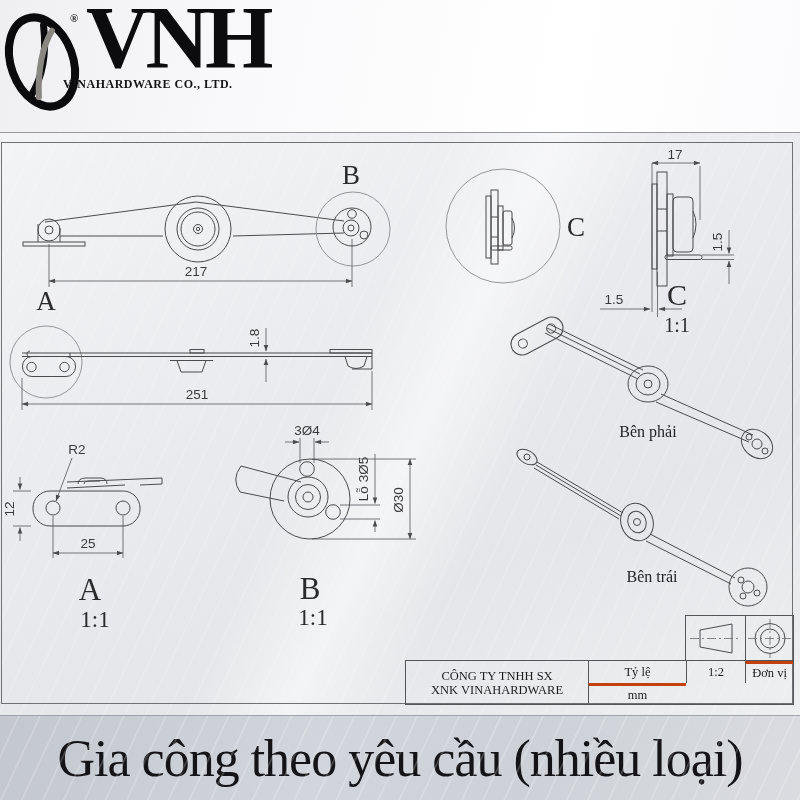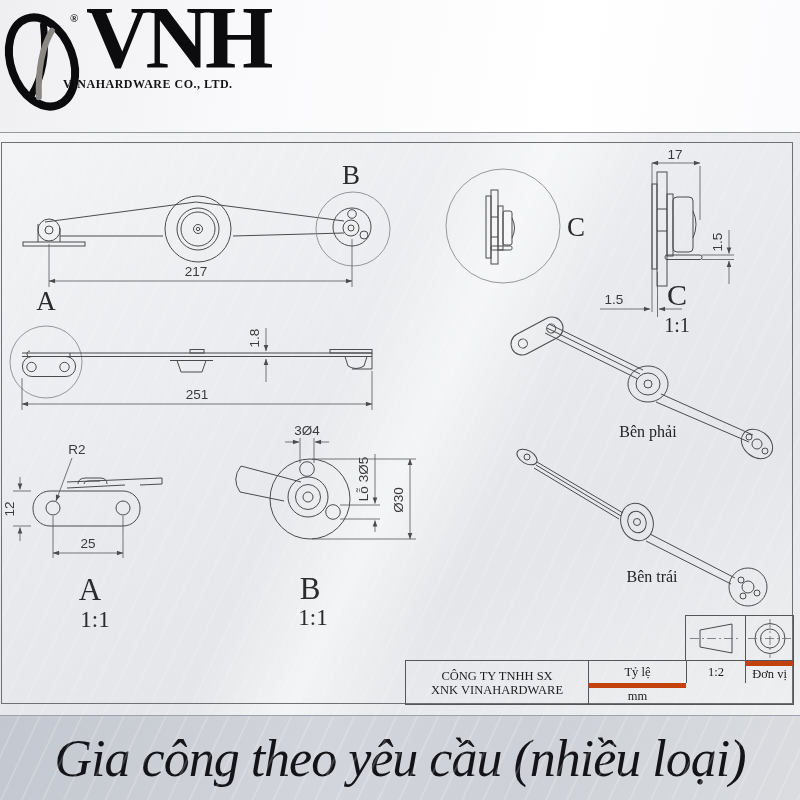--- a/index.html
+++ b/index.html
@@ -37,31 +37,31 @@
 
   
   .tb{font-family:"Liberation Serif",serif;color:#1c1c1f;}
   .tb-symbols{left:685px;top:615px;width:107px;height:45px;border:1px solid #55565a;border-bottom:none;
     display:flex;background:transparent;}
   .tb-symcell{height:100%;}
   .tb-symcell+.tb-symcell{border-left:1px solid #55565a;}
   .tb-table{left:405px;top:660px;width:387px;height:43px;border:1px solid #55565a;
     display:grid;grid-template-columns:182px 98px 59px 48px;grid-template-rows:21.5px 21.5px;}
   .tb-cell{display:flex;align-items:center;justify-content:center;text-align:center;
-    font-size:12.5px;line-height:14px;border-left:1px solid #55565a;border-top:5px solid #c2410c;}
+    font-size:12.5px;line-height:14px;border-left:1px solid #55565a;border-top:3px solid #c2410c;}
   .tb-cell.first-col{border-left:none;}
   .tb-cell.first-row{border-top:none;}
   .tb-cell.span2{grid-row:1 / span 2;}
 
   
   .caption-band{left:0;top:716px;width:800px;height:84px;
     background:linear-gradient(105deg,#c3c7cf 0%,#d2d5db 40%,#cdd1d7 65%,#dadce0 100%);
     display:flex;align-items:center;justify-content:center;}
   .caption-band .streaks{opacity:.3;}
-  .caption-text{font-style:italic;font-size:52px;letter-spacing:-1px;color:#141418;white-space:nowrap;}
+  .caption-text{font-size:52px;letter-spacing:-1px;color:#141418;white-space:nowrap;}
 </style>
 </head>
 <body>
 
 <div class="abs logo-band">
   <svg class="abs" style="left:2px;top:6px" width="84" height="112" viewBox="0 0 84 112">
     <g transform="rotate(-20 40 56)">
       <ellipse cx="40" cy="56" rx="31" ry="46" fill="none" stroke="#0b0b0d" stroke-width="8"></ellipse>
       <path d="M18,84 Q44,64 54,22" fill="none" stroke="#0b0b0d" stroke-width="7" stroke-linecap="round"></path>
       <path d="M60,30 Q38,48 25,88" fill="none" stroke="#8a8782" stroke-width="6" stroke-linecap="round"></path>

